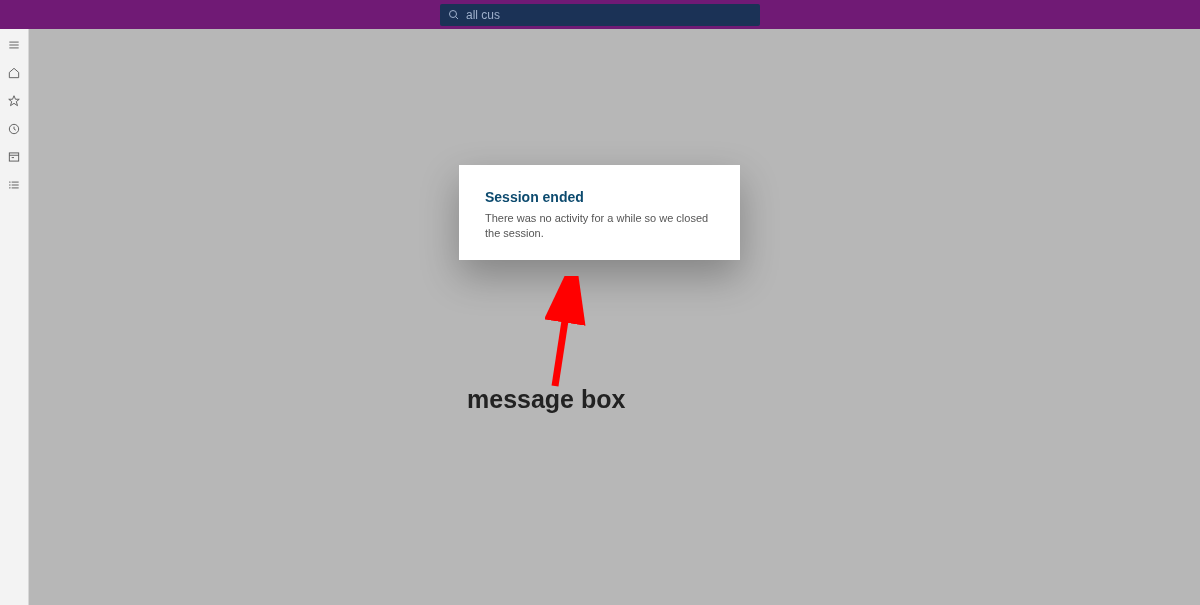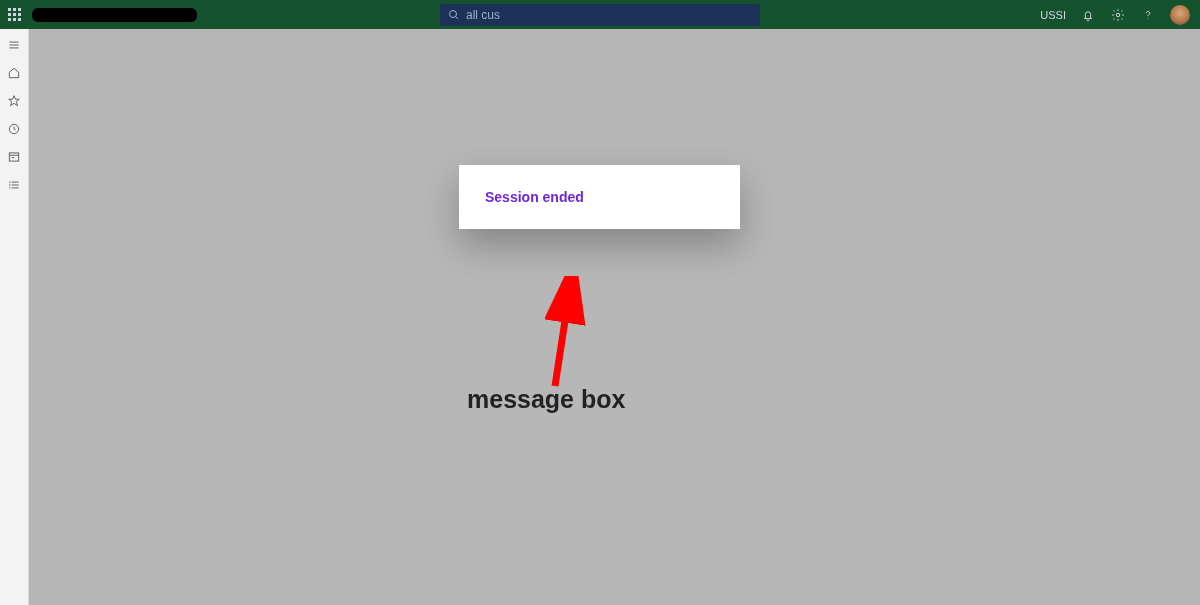--- a/index.html
+++ b/index.html
@@ -11,26 +11,27 @@
     body {
       width: 1200px;
       height: 605px;
       overflow: hidden;
       background: #b7b7b7;
       position: relative;
     }
     .topbar {
       height: 29px;
       width: 100%;
-      background: #14532d;
+      background: #701a75;
       display: flex;
       align-items: center;
       color: #cfd6e4;
       font-size: 12px;
       position: relative;
+      justify-content: center;
     }
     .waffle {
       width: 29px;
       height: 29px;
       display: flex;
       align-items: center;
       justify-content: center;
       cursor: pointer;
     }
     .waffle-grid {
@@ -154,21 +155,21 @@
       top: 165px;
       left: 459px;
       width: 281px;
       background: #fff;
       box-shadow: 0 16px 38px rgba(0,0,0,0.28);
       padding: 24px 26px 18px 26px;
     }
     .dialog-title {
       font-size: 14px;
       font-weight: 600;
-      color: #6d28d9;
+      color: #0c4a6e;
       margin-bottom: 6px;
     }
     .dialog-body {
       font-size: 11px;
       color: #555;
       line-height: 1.4;
     }
     .dialog-actions {
       margin-top: 54px;
       display: flex;
@@ -221,42 +222,20 @@
   <div class="redacted"></div>
 
   <div class="searchbox">
     <svg viewBox="0 0 24 24">
         <circle cx="10" cy="10" r="7"></circle>
         <line x1="20" y1="20" x2="15" y2="15"></line>
       </svg>
     <span>all cus</span>
   </div>
 
-  <div class="topbar-right">
-    <span class="company-label">USSI</span>
-    <div class="top-icon">
-      <svg viewBox="0 0 24 24">
-          <path d="M6 18h12l-1.5-2V11a4.5 4.5 0 0 0-9 0v5L6 18z"></path>
-          <path d="M10 20a2 2 0 0 0 4 0"></path>
-        </svg>
-    </div>
-    <div class="top-icon">
-      <svg viewBox="0 0 24 24">
-          <circle cx="12" cy="12" r="3"></circle>
-          <path d="M12 2v3M12 19v3M4.2 4.2l2.1 2.1M17.7 17.7l2.1 2.1M2 12h3M19 12h3M4.2 19.8l2.1-2.1M17.7 6.3l2.1-2.1"></path>
-        </svg>
-    </div>
-    <div class="top-icon">
-      <svg viewBox="0 0 24 24">
-          <path d="M9 9a3 3 0 1 1 4.5 2.6C12.5 12.5 12 13 12 14"></path>
-          <circle cx="12" cy="18" r="0.8" fill="#cfd6e4" stroke="none"></circle>
-        </svg>
-    </div>
-    <div class="avatar"></div>
-  </div>
 </div>
 
 <div class="leftrail">
   <div class="rail-icon">
     <svg viewBox="0 0 24 24">
         <line x1="4" y1="7" x2="20" y2="7"></line>
         <line x1="4" y1="12" x2="20" y2="12"></line>
         <line x1="4" y1="17" x2="20" y2="17"></line>
       </svg>
   </div>
@@ -292,20 +271,21 @@
         <circle cx="5" cy="12" r="0.5"></circle>
         <circle cx="5" cy="17" r="0.5"></circle>
       </svg>
   </div>
 </div>
 
 <div class="content"></div>
 
 <div class="dialog">
   <div class="dialog-title">Session ended</div>
+  <div class="dialog-body">There was no activity for a while so we closed the session.</div>
 </div>
 
 <svg class="annotation-arrow" width="50" height="120" viewBox="0 0 50 120">
   <defs>
     <marker id="ah" markerWidth="10" markerHeight="10" refX="5" refY="3" orient="auto">
       <polygon points="0,0 10,3 0,6" fill="#ff0000"></polygon>
     </marker>
   </defs>
   <line x1="10" y1="110" x2="25" y2="12" stroke="#ff0000" stroke-width="7" marker-end="url(#ah)"></line>
 </svg>

